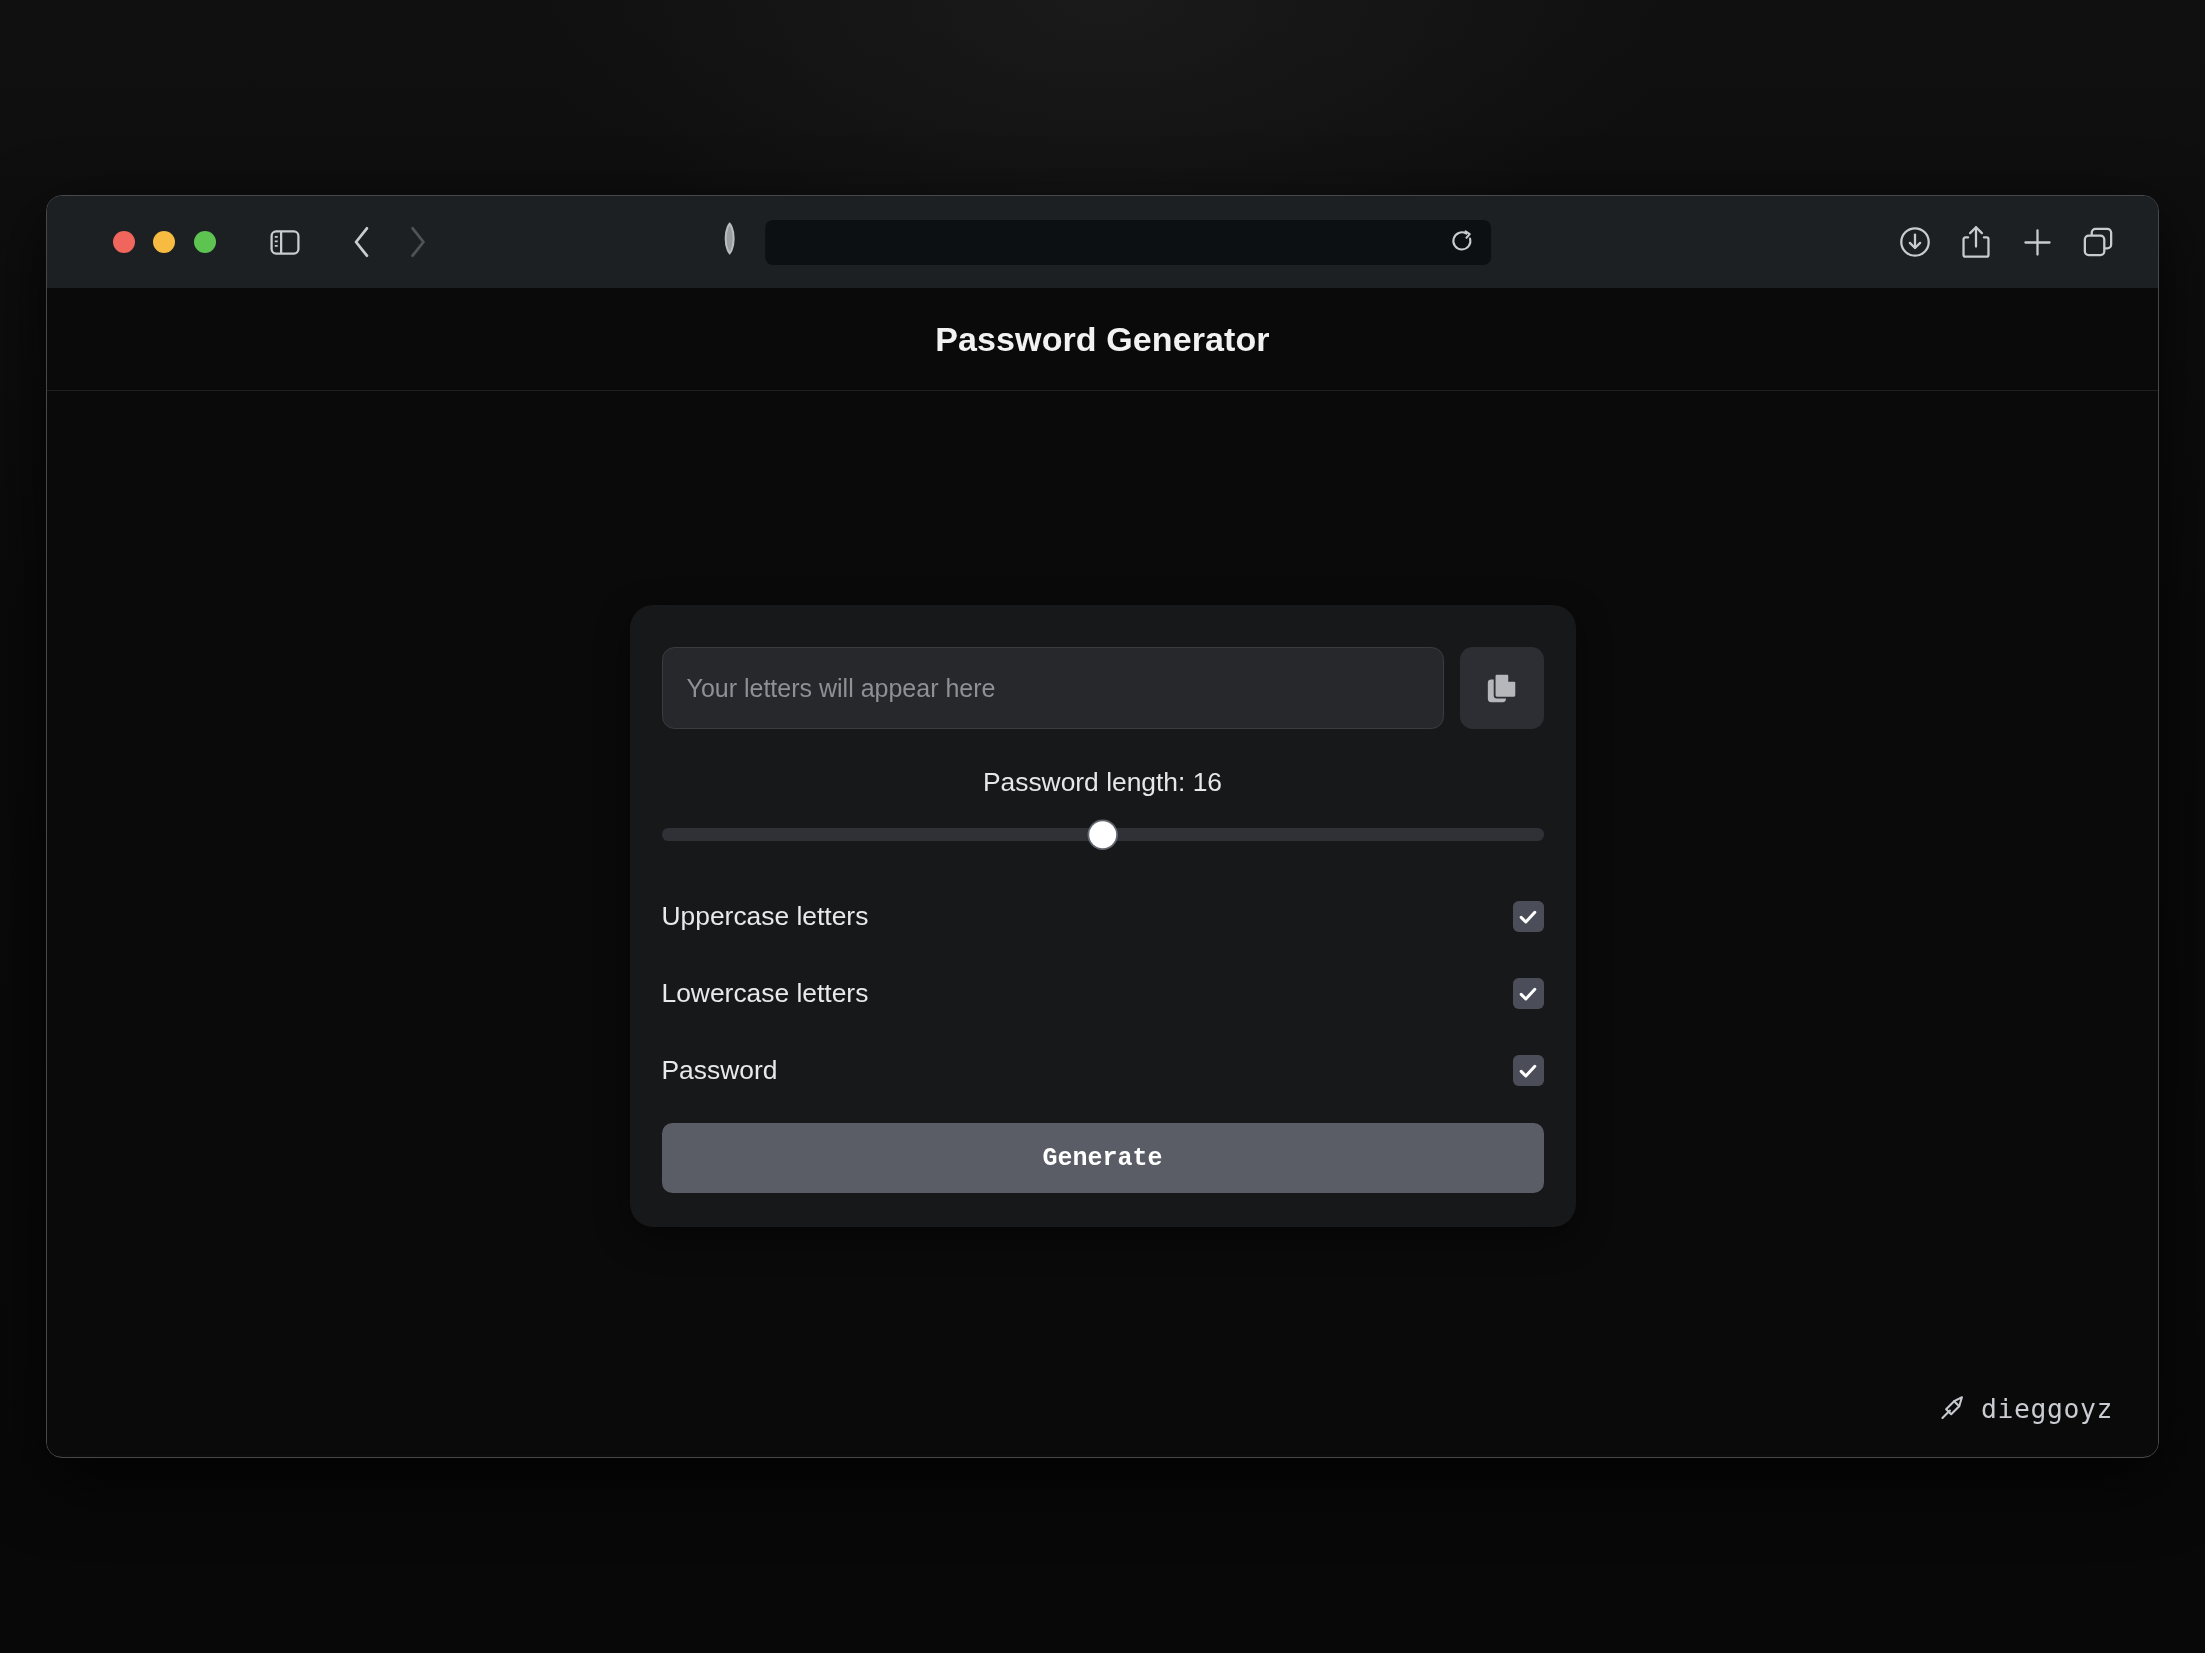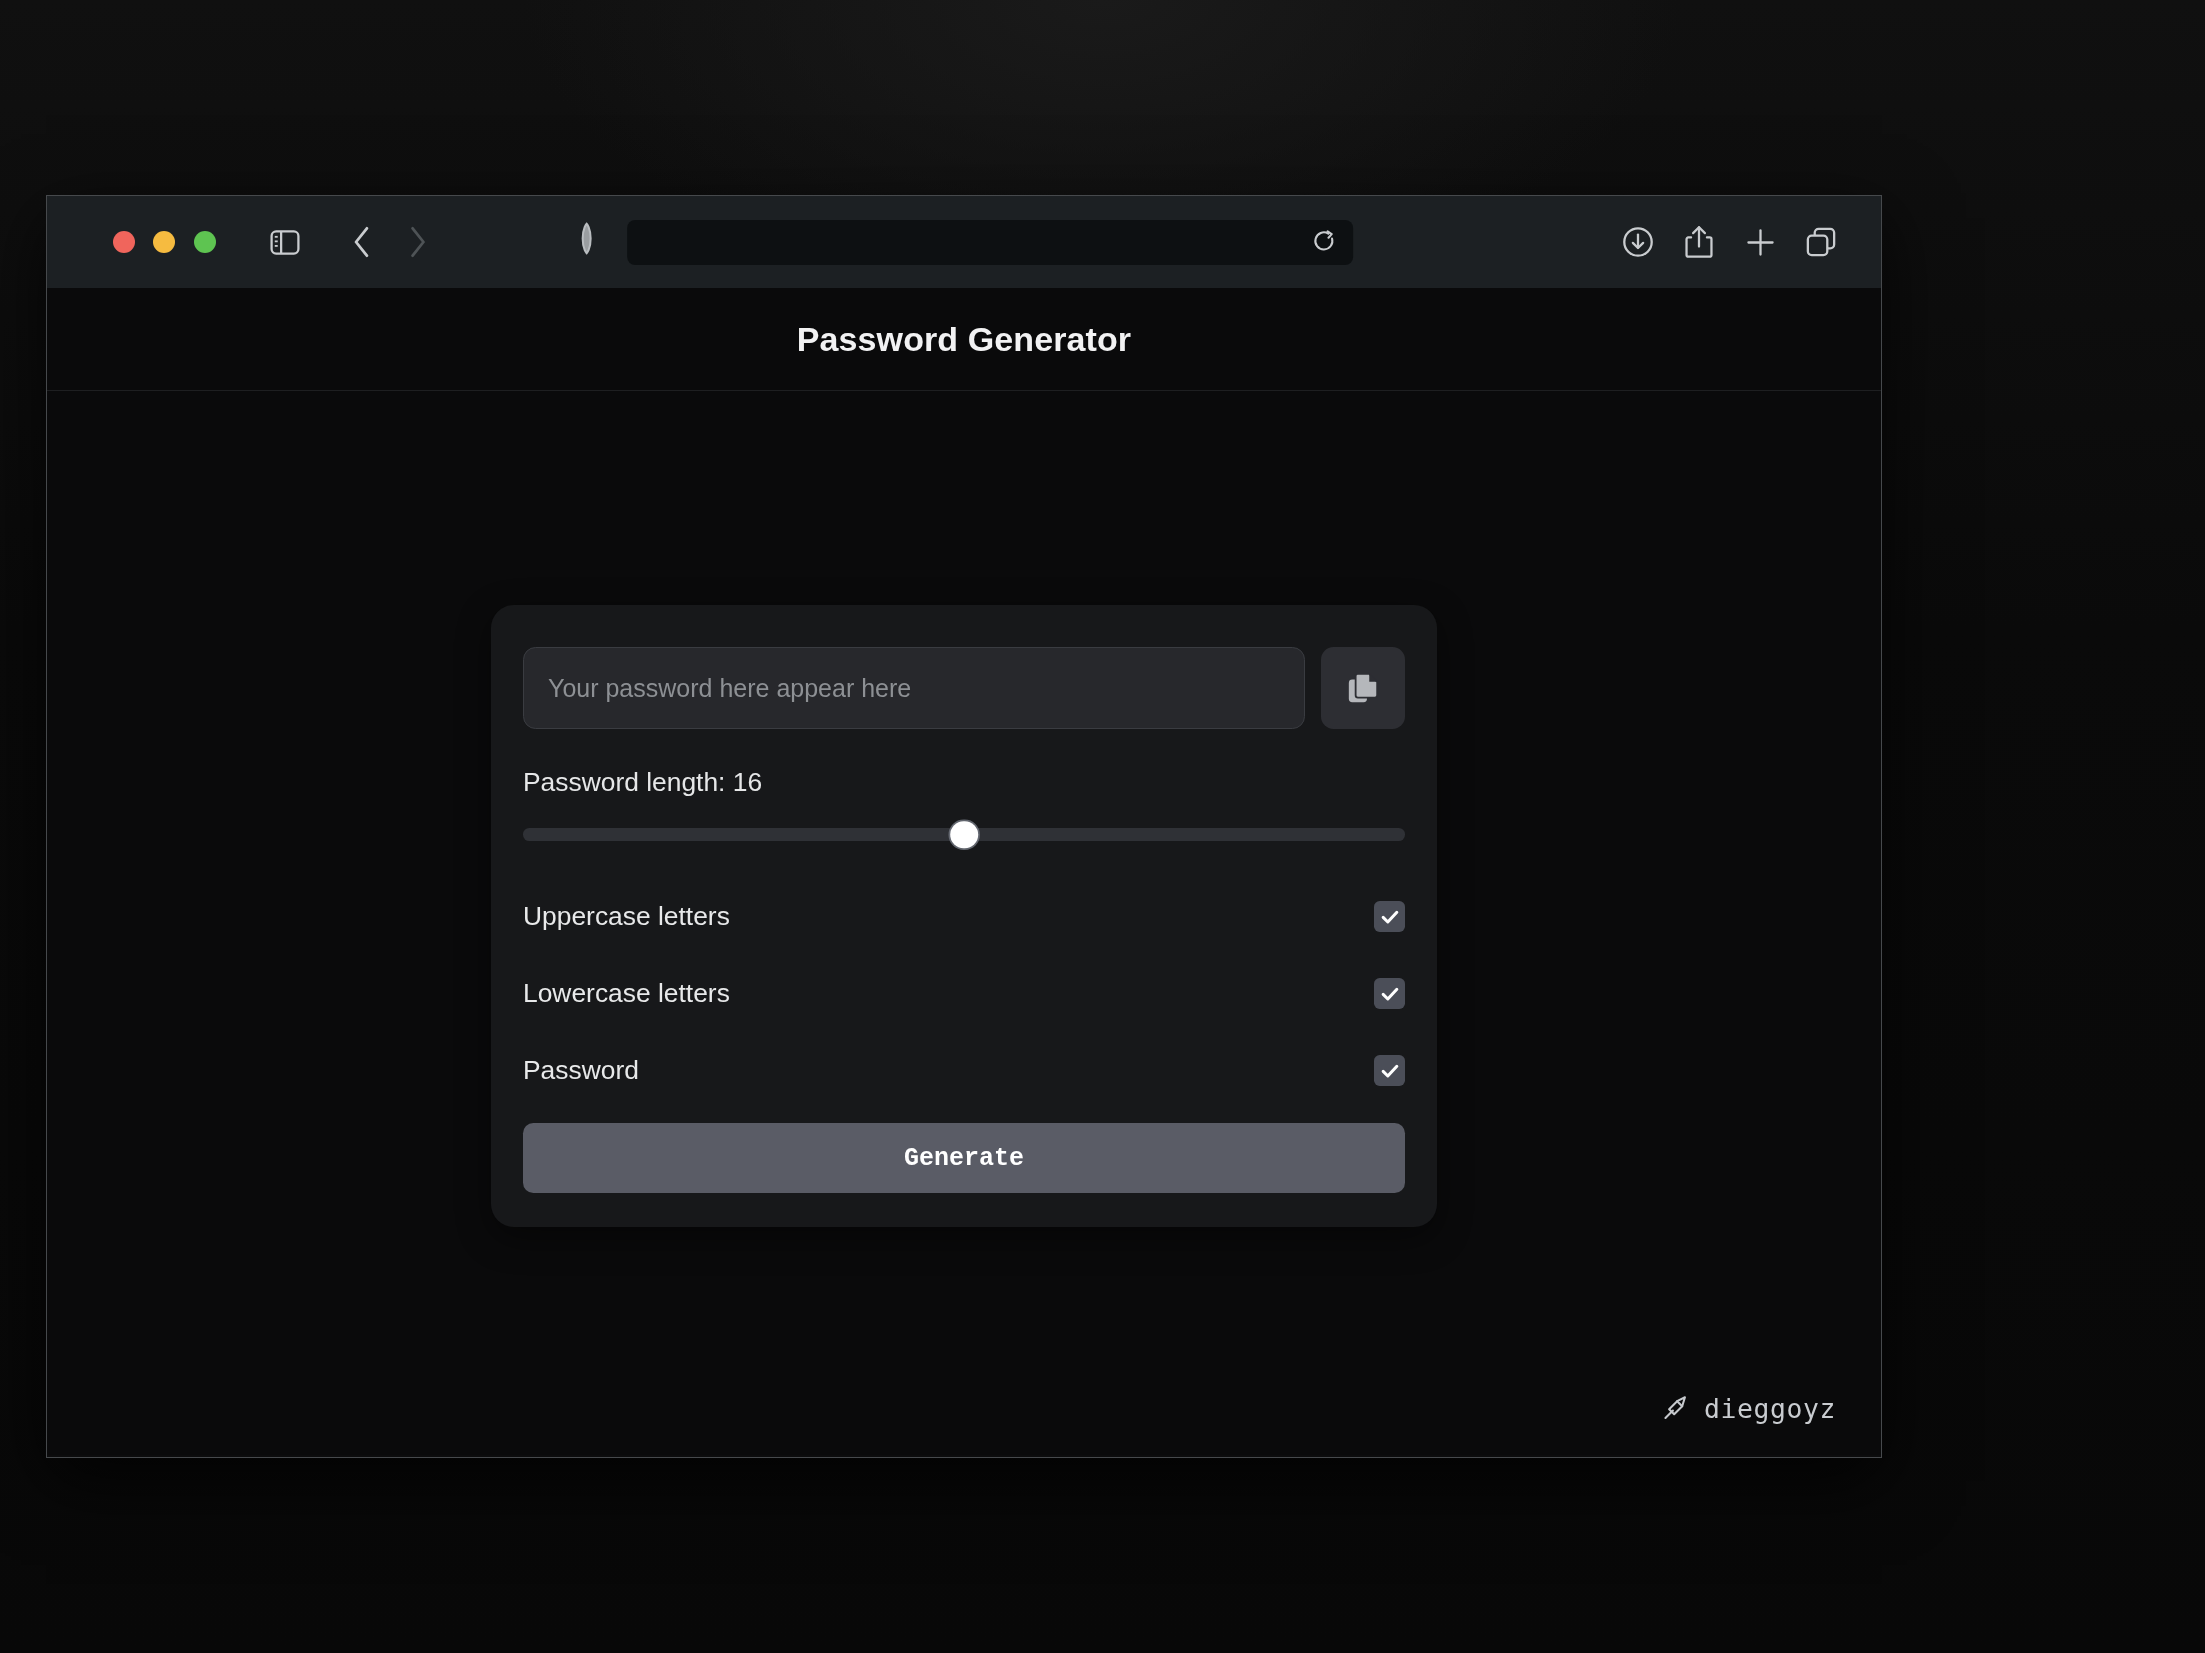--- a/index.html
+++ b/index.html
@@ -17,27 +17,28 @@
       linear-gradient(180deg, #101010 0%, #0a0a0a 38%, #080808 100%);
     font-family: "Liberation Sans", sans-serif;
     -webkit-font-smoothing: antialiased;
   }
 
   
   .browser-window {
     position: absolute;
     left: 46px;
     top: 195px;
-    width: 1836px;
+    width: 2113px;
     height: 1263px;
     background: #0c0c0d;
-    border-radius: 0;
+    border-radius: 16px;
     border: 1.1px solid #46494c;
     overflow: hidden;
     box-shadow: 0 23px 69px rgba(0,0,0,0.75);
+    text-align: center;
   }
 
   
   .toolbar {
     position: relative;
     height: 92px;
     background: #1c2023;
     display: flex;
     align-items: center;
     padding: 0 41px;
@@ -356,21 +357,21 @@
   <div class="page-header">
     <h1 class="page-title">Password Generator</h1>
   </div>
 
   <div class="page-body">
 
     <div class="card">
 
       <div class="pw-row">
         <div class="pw-input">
-          <span class="pw-placeholder">Your password here appear here</span>
+          <span class="pw-placeholder">Your letters will appear here</span>
         </div>
         <div class="copy-btn">
           <svg width="34" height="34" viewBox="0 0 30 30" fill="none">
             <rect x="2.5" y="7.5" width="16" height="20" rx="3" fill="currentColor"></rect>
             <path d="M10.5 2.5H20.5L27.5 9.5V21.5C27.5 22.6 26.6 23.5 25.5 23.5H10.5C9.4 23.5 8.5 22.6 8.5 21.5V4.5C8.5 3.4 9.4 2.5 10.5 2.5Z" fill="currentColor" stroke="#2d2e33" stroke-width="1.6"></path>
             <path d="M20.5 2.5V9.5H27.5" fill="#2d2e33"></path>
           </svg>
         </div>
       </div>
 

